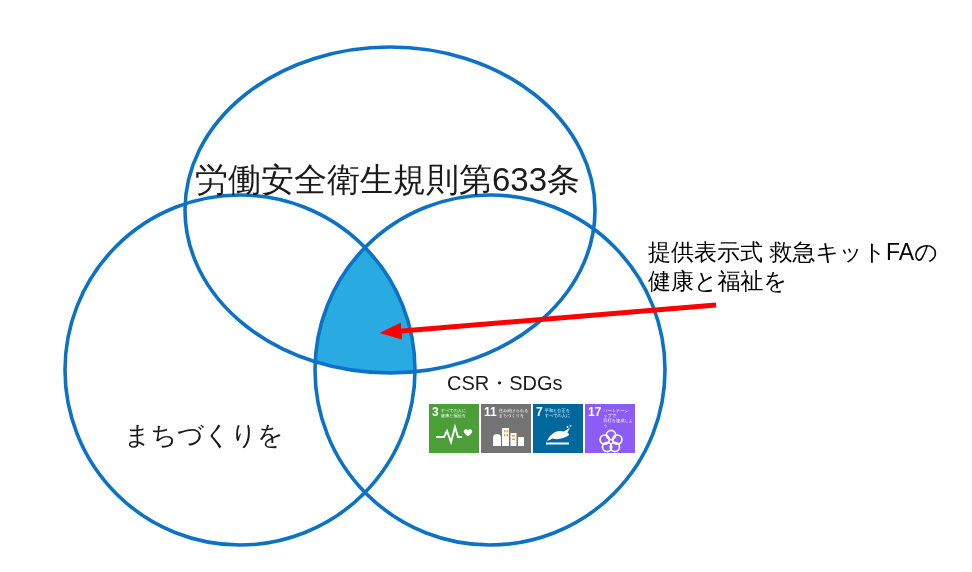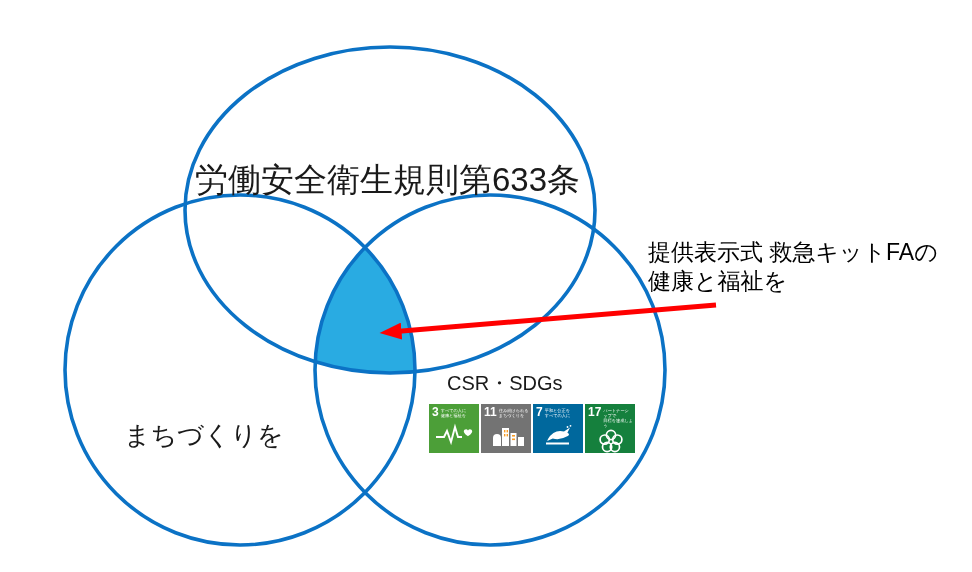--- a/index.html
+++ b/index.html
@@ -141,21 +141,21 @@
         <svg width="38" height="24" viewBox="0 0 38 24">
           <path d="M8,16 q6,-10 16,-7.5 l6,-4 -2.6,5.2 q3,1.4 0.4,3.4
                    q-8.5,4.8 -15,2.4 l-5.6,2.6 z" fill="#ffffff"></path>
           <rect x="6" y="19.5" width="23" height="2" fill="#ffffff"></rect>
           <circle cx="27.5" cy="4" r="0.9" fill="#ffffff"></circle>
           <circle cx="30.5" cy="2.8" r="0.9" fill="#ffffff"></circle>
         </svg>
       </div>
     </div>
 
-    <div class="sdg-tile" style="background: #15803d;">
+    <div class="sdg-tile" style="background: #8b5cf6;">
       <div class="sdg-head">
         <span class="sdg-num">17</span>
         <span class="sdg-label">
           <span>パートナーシップで</span><br>
           <span>目標を達成しよう</span>
         </span>
       </div>
       <div class="sdg-pict">
         <svg width="34" height="26" viewBox="0 0 34 26">
           <g fill="none" stroke="#ffffff" stroke-width="1.7">

